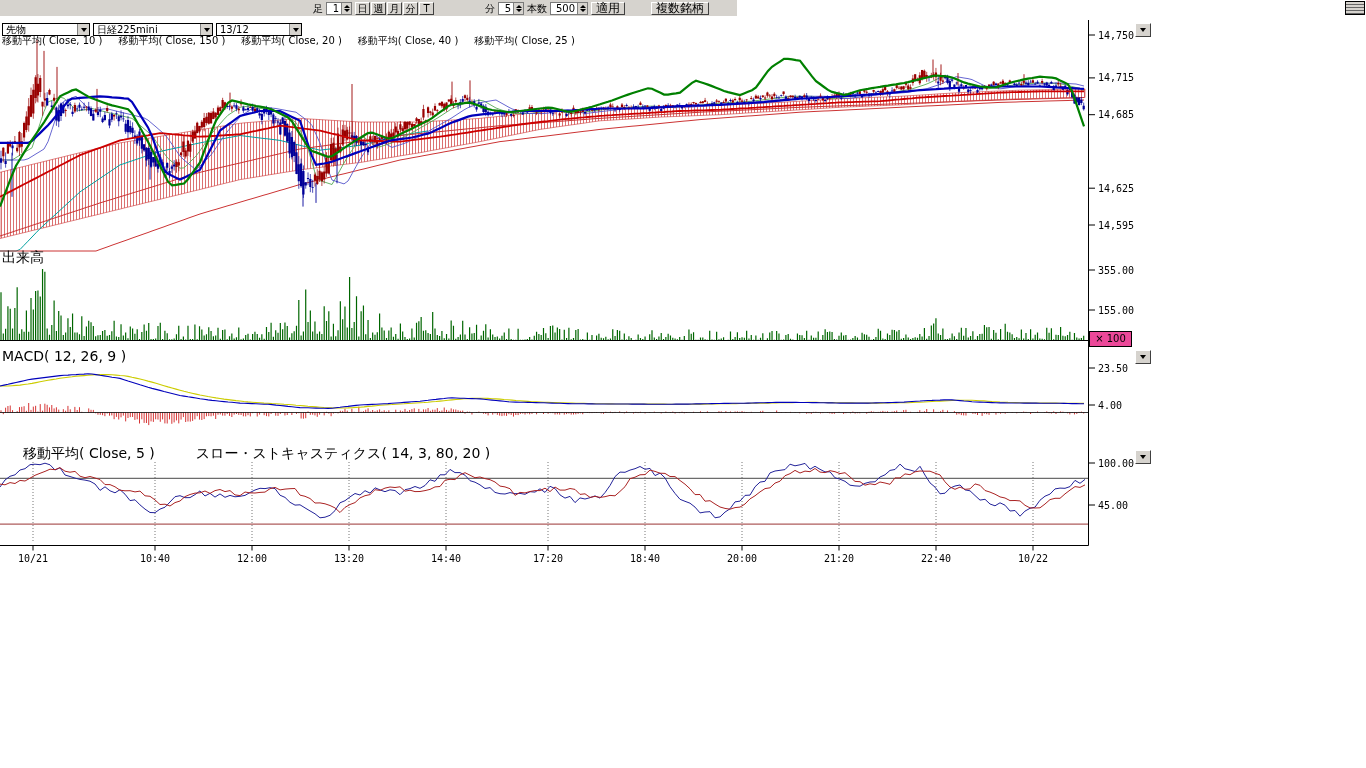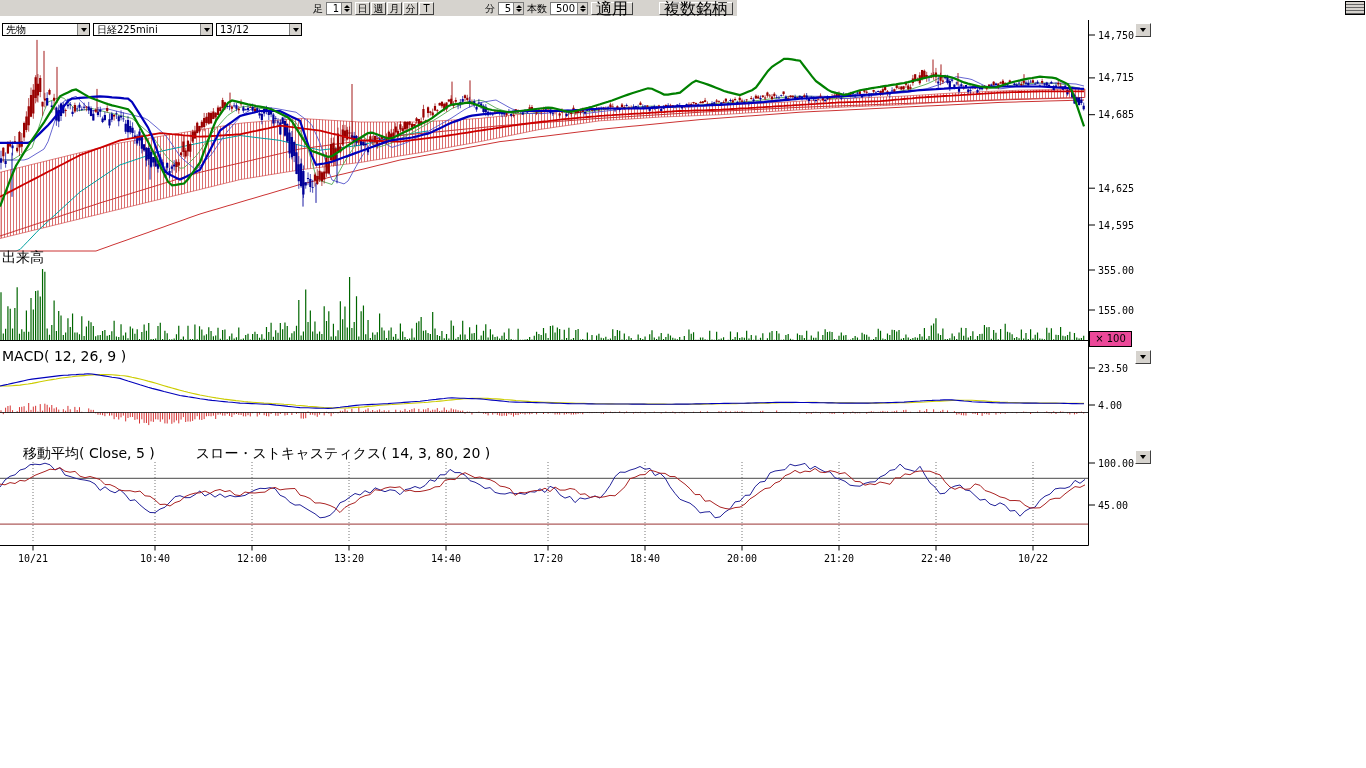--- a/index.html
+++ b/index.html
@@ -16,21 +16,21 @@
   .tb-label{font-size:10px;white-space:nowrap;line-height:13px;}
   .spin{display:flex;align-items:center;border:1px solid #7a7a7a;background:#fff;height:13px;box-sizing:border-box;}
   .spin-val{font-size:10px;padding:0 2px;text-align:right;line-height:11px;}
   .spin-btns{width:9px;align-self:stretch;background:#d6d3ce;border-left:1px solid #808080;
              display:flex;flex-direction:column;align-items:center;justify-content:center;gap:1px;}
   .tri-up-s{width:0;height:0;border-left:3px solid transparent;border-right:3px solid transparent;border-bottom:3px solid #000;}
   .tri-dn-s{width:0;height:0;border-left:3px solid transparent;border-right:3px solid transparent;border-top:3px solid #000;}
   .unit-btn{width:15px;height:13px;box-sizing:border-box;font-size:10px;background:#d6d3ce;
             border:1px solid;border-color:#fff #404040 #404040 #fff;
             display:flex;align-items:center;justify-content:center;line-height:11px;cursor:default;}
-  .tb-button{height:13px;box-sizing:border-box;font-size:16px;background:#d6d3ce;
+  .tb-button{height:13px;box-sizing:border-box;font-size:12px;background:#d6d3ce;
              border:1px solid;border-color:#fff #404040 #404040 #fff;padding:0 4px;
              display:flex;align-items:center;white-space:nowrap;line-height:11px;cursor:default;}
   .gap-lg{margin-left:48px;}
   
   .corner-grip{position:absolute;right:1px;top:1px;width:18px;height:12px;border:1px solid #000;
                background:repeating-linear-gradient(#d6d3ce 0 2px,#666 2px 3px);}
   .dd-btn{position:absolute;width:14px;height:12px;background:#d6d3ce;border:1px solid;
           border-color:#fff #404040 #404040 #fff;display:flex;align-items:center;justify-content:center;z-index:6;}
   .mult-box{position:absolute;left:1089px;top:331px;width:41px;height:14px;border:1px solid #000;background:#ec4899;
             font-size:10px;display:flex;align-items:center;justify-content:center;z-index:5;line-height:12px;}
@@ -185,20 +185,23 @@
           <span class="tri-up-s"></span>
           <span class="tri-dn-s"></span>
         </span>
     </div>
     <div class="tb-button">適用</div>
     <div class="tb-button" style="margin-left:23px">複数銘柄</div>
   </div>
 
   <div class="corner-grip"></div>
 
+  <div class="legend" style="top:35px">
+    <span>移動平均( Close, 10 )</span><span>移動平均( Close, 150 )</span><span>移動平均( Close, 20 )</span><span>移動平均( Close, 40 )</span><span>移動平均( Close, 25 )</span>
+  </div>
   <div class="panel-label" style="top:251px">出来高</div>
   <div class="panel-label" style="top:350px">MACD( 12, 26, 9 )</div>
   <div class="panel-label" style="top:447px">
     <span>移動平均( Close, 5 )</span><span>スロー・ストキャスティクス( 14, 3, 80, 20 )</span>
   </div>
 
   <div class="mult-box">× 100</div>
   <div class="dd-btn" style="left:1135px;top:23px">
       <span class="tri-down"></span>
     </div>

